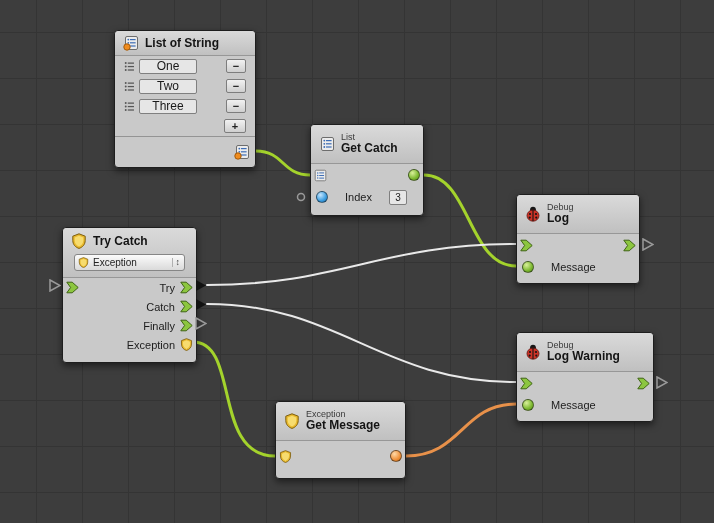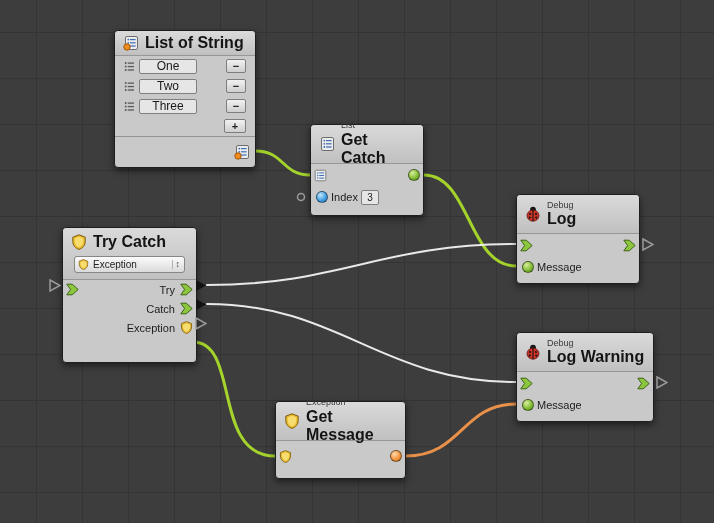--- a/index.html
+++ b/index.html
@@ -23,25 +23,25 @@
     position:absolute;z-index:2;background:#c9c9c9;
     border:1px solid #1e1e1e;border-radius:4px;
     box-shadow:0 3px 7px rgba(0,0,0,.5);
     box-sizing:border-box;display:flex;flex-direction:column;
   }
   .hdr,.hdr2{display:flex;align-items:center;gap:6px;padding:4px 8px;
     background:linear-gradient(#dadada,#c0c0c0);
     border-bottom:1px solid #979797;border-radius:4px 4px 0 0;}
   .col{display:flex;flex-direction:column;line-height:1.15;}
   .sub{font-size:9px;color:#3a3a3a;}
-  .title{font-size:16px;font-weight:bold;color:#141414;}
+  .title{font-size:12px;font-weight:bold;color:#141414;}
   .lbl{font-size:11px;color:#1c1c1c;}
   .row{display:flex;align-items:center;height:22px;position:relative;}
   .row.spread{justify-content:space-between;padding:0 3px;}
-  .row.start{gap:3px;padding-left:5px;}
+  .row.start{gap:17px;padding-left:5px;}
   .pc{width:12px;height:12px;border-radius:50%;border:1px solid rgba(20,20,20,.55);box-sizing:border-box;display:inline-block;}
   .pc.green{background:radial-gradient(circle at 35% 30%, #d9f09a, #7cb82f 60%, #578c1c);}
   .pc.blue{background:radial-gradient(circle at 35% 30%, #c4e6ff, #3b9de0 60%, #1f6fad);}
   .pc.orange{background:radial-gradient(circle at 35% 30%, #ffd9a8, #f0913a 60%, #bd6816);}
   .ic{display:inline-flex;align-items:center;justify-content:center;}
   
   .los-row{display:flex;align-items:center;height:20px;padding:0 9px;gap:4px;}
   .val{width:56px;height:13px;font-family:"Liberation Sans",sans-serif;font-size:12px;text-align:center;
        color:#1a1a1a;background:#e6e6e6;border:1px solid #7f7f7f;border-radius:2px;padding:0;}
   .idx{width:16px;height:13px;font-family:"Liberation Sans",sans-serif;font-size:10px;text-align:center;
@@ -249,20 +249,28 @@
     </div>
     <div class="tc-row">
       <span class="lbl">Catch</span>
       <span class="ic">
         <svg width="13" height="13" viewBox="0 0 13 13">
           <polygon points="0.8,1.2 6.2,1.2 12.2,6.5 6.2,11.8 0.8,11.8 4.6,6.5" fill="#8cc63f" stroke="#3f6314"></polygon>
         </svg>
       </span>
     </div>
     <div class="tc-row">
+      <span class="lbl">Finally</span>
+      <span class="ic">
+        <svg width="13" height="13" viewBox="0 0 13 13">
+          <polygon points="0.8,1.2 6.2,1.2 12.2,6.5 6.2,11.8 0.8,11.8 4.6,6.5" fill="#8cc63f" stroke="#3f6314"></polygon>
+        </svg>
+      </span>
+    </div>
+    <div class="tc-row">
       <span class="lbl">Exception</span>
       <span class="ic">
         <svg width="13" height="13" viewBox="0 0 16 16">
           <path d="M8 0.8 L14.2 3.2 L14.2 7.4 C14.2 11.6 11.5 14.3 8 15.4 C4.5 14.3 1.8 11.6 1.8 7.4 L1.8 3.2 Z" fill="#e8b92e" stroke="#7c5d0e"></path>
           <path d="M8 2.8 L12.3 4.5 L12.3 7.5 C12.3 10.5 10.5 12.5 8 13.4 C5.5 12.5 3.7 10.5 3.7 7.5 L3.7 4.5 Z" fill="#f7dc6f"></path>
         </svg>
       </span>
     </div>
   </div>
 

